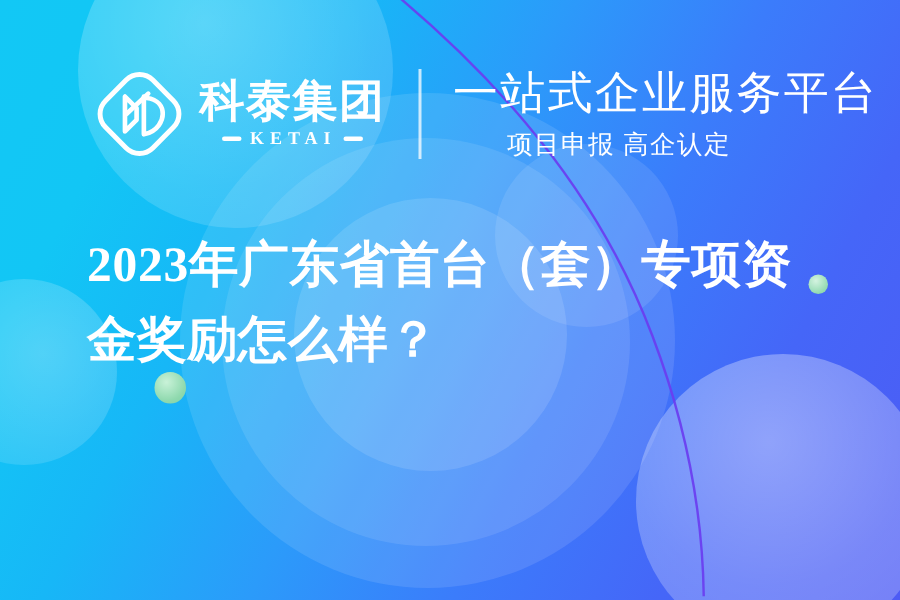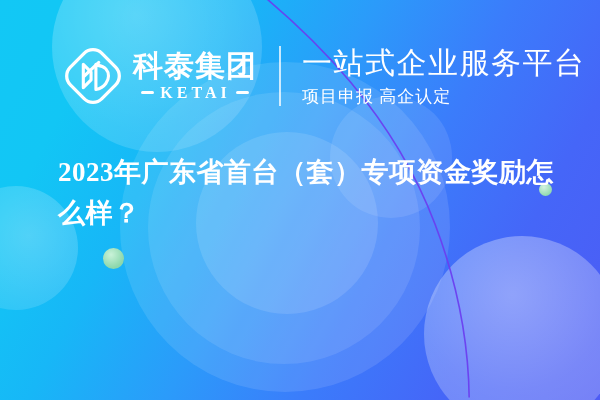--- a/index.html
+++ b/index.html
@@ -113,21 +113,21 @@
     width: 100%;
     justify-content: center;
   }
   .logo-rule {
     width: 13px; height: 3px;
     background: #ffffff;
     border-radius: 2px;
   }
   .logo-en {
     color: #ffffff;
-    font-size: 16px;
+    font-size: 12px;
     font-weight: bold;
     letter-spacing: 4px;
     margin: 0 5px 0 6px;
     white-space: nowrap;
   }
   .divider {
     width: 2px;
     height: 60px;
     background: rgba(255,255,255,0.75);
     margin: 0 21px 0 22px;
@@ -141,29 +141,30 @@
     line-height: 1.2;
     white-space: nowrap;
   }
   .slogan-sub {
     color: #ffffff;
     font-size: 17px;
     letter-spacing: 1px;
     margin-top: 6px;
     line-height: 1.2;
     white-space: nowrap;
+    margin-left: 36px;
   }
 
   
   .headline {
     position: absolute;
     left: 58px; top: 152px;
     width: 500px;
     color: #ffffff;
-    font-size: 27px;
+    font-size: 33px;
     font-weight: bold;
     line-height: 1.52;
     letter-spacing: 0.5px;
   }
 </style>
 </head>
 <body>
 
 <div id="banner">
 

